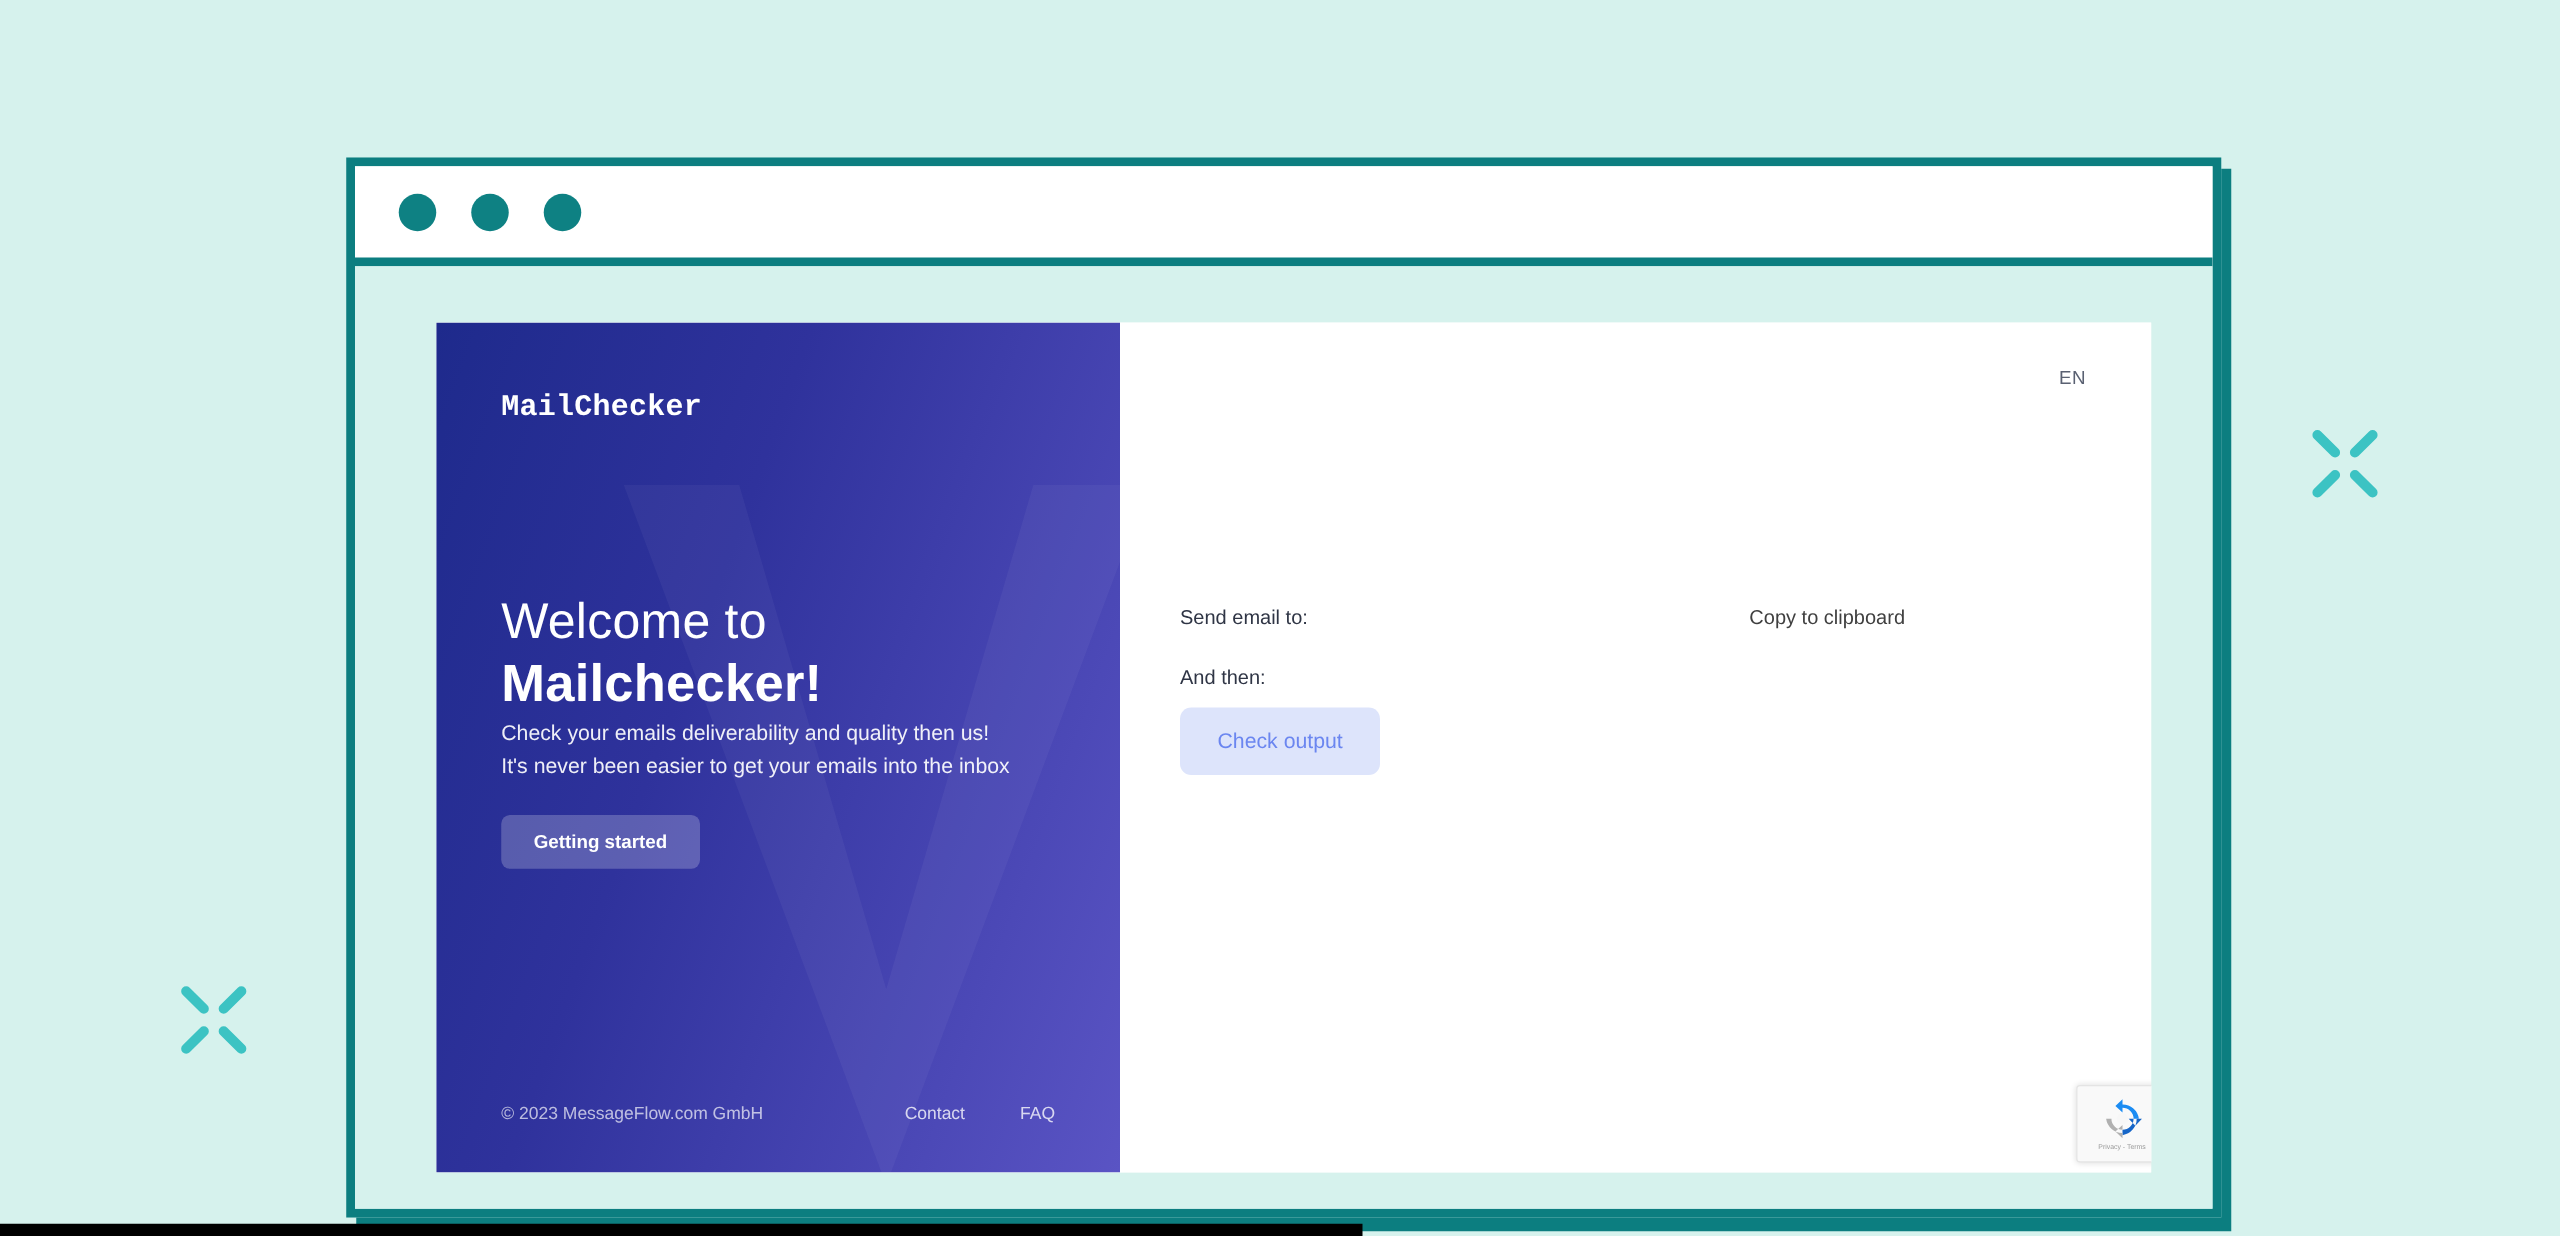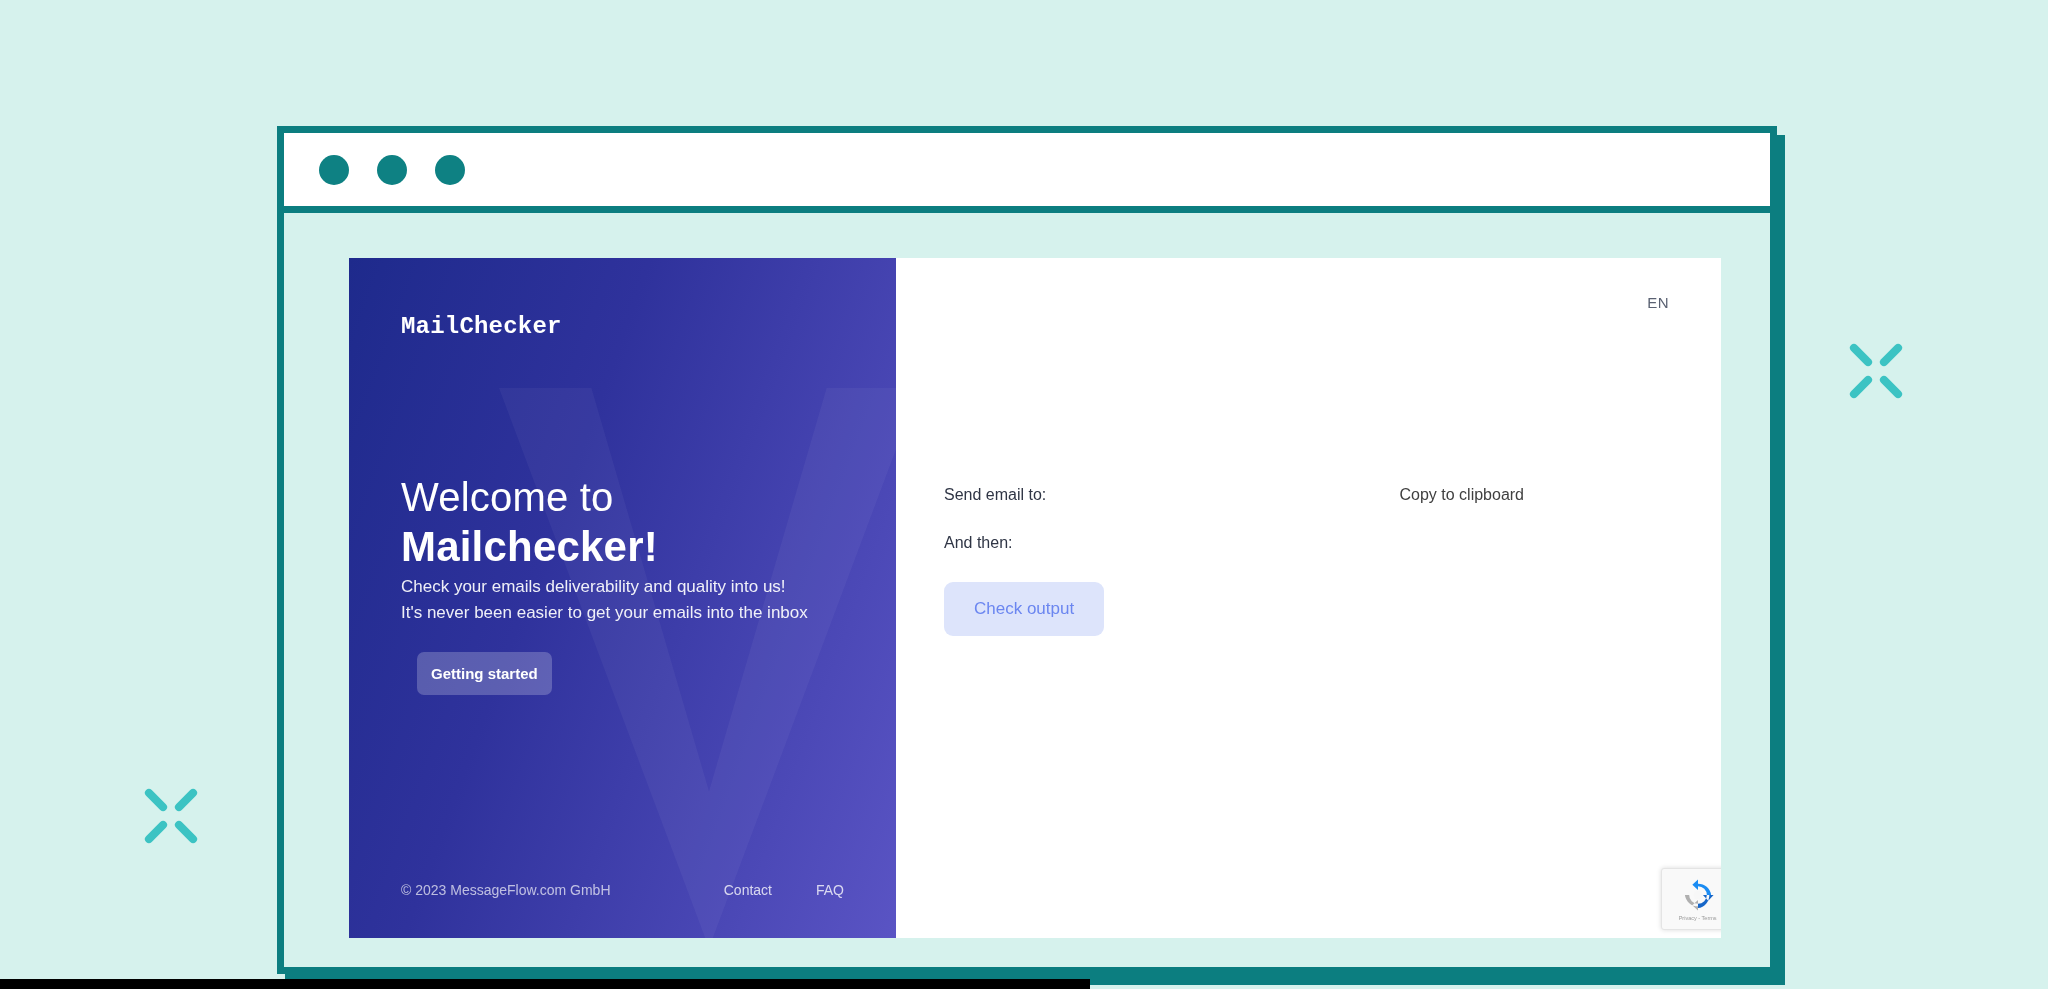--- a/index.html
+++ b/index.html
@@ -152,26 +152,25 @@
     color: rgba(255,255,255,0.92);
     font-weight: 400;
   }
   .cta {
     margin-top: 26px;
     display: inline-block;
     background: rgba(255,255,255,0.22);
     color: #ffffff;
     border: none;
     border-radius: 7px;
-    padding: 13px 14px;
+    padding: 13px 26px;
     font-size: 15px;
     font-weight: 700;
     font-family: "Liberation Sans", sans-serif;
     cursor: pointer;
-    margin-left: 16px;
   }
   .hero-footer {
     display: flex;
     align-items: center;
     font-size: 14px;
     color: rgba(255,255,255,0.68);
     margin-top: auto;
   }
   .hero-footer .copyright { flex: none; }
   .hero-links {
@@ -234,21 +233,21 @@
     font-size: 17px;
     color: #5b6374;
     user-select: all;
   }
   .and-then {
     margin-top: 30px;
     font-size: 16px;
     color: #2f3545;
   }
   .check-btn {
-    margin-top: 30px;
+    margin-top: 14px;
     background: #dde4fb;
     color: #6b86f0;
     border: none;
     border-radius: 9px;
     padding: 17px 30px;
     font-size: 17px;
     font-family: "Liberation Sans", sans-serif;
     cursor: pointer;
   }
 
@@ -321,21 +320,21 @@
       <div class="hero">
         <div class="hero-watermark"></div>
 
         <div class="hero-inner">
 
           <div class="brand">MailChecker</div>
 
           <div class="hero-body">
             <div class="hero-line1">Welcome to</div>
             <div class="hero-line2">Mailchecker!</div>
-            <div class="hero-sub">Check your emails deliverability and quality into us!</div>
+            <div class="hero-sub">Check your emails deliverability and quality then us!</div>
             <div class="hero-sub">It's never been easier to get your emails into the inbox</div>
             <button class="cta">Getting started</button>
           </div>
 
           <div class="hero-footer">
             <span class="copyright">© 2023 MessageFlow.com GmbH</span>
             <span class="hero-links">
               <a>Contact</a>
               <a>FAQ</a>
             </span>

